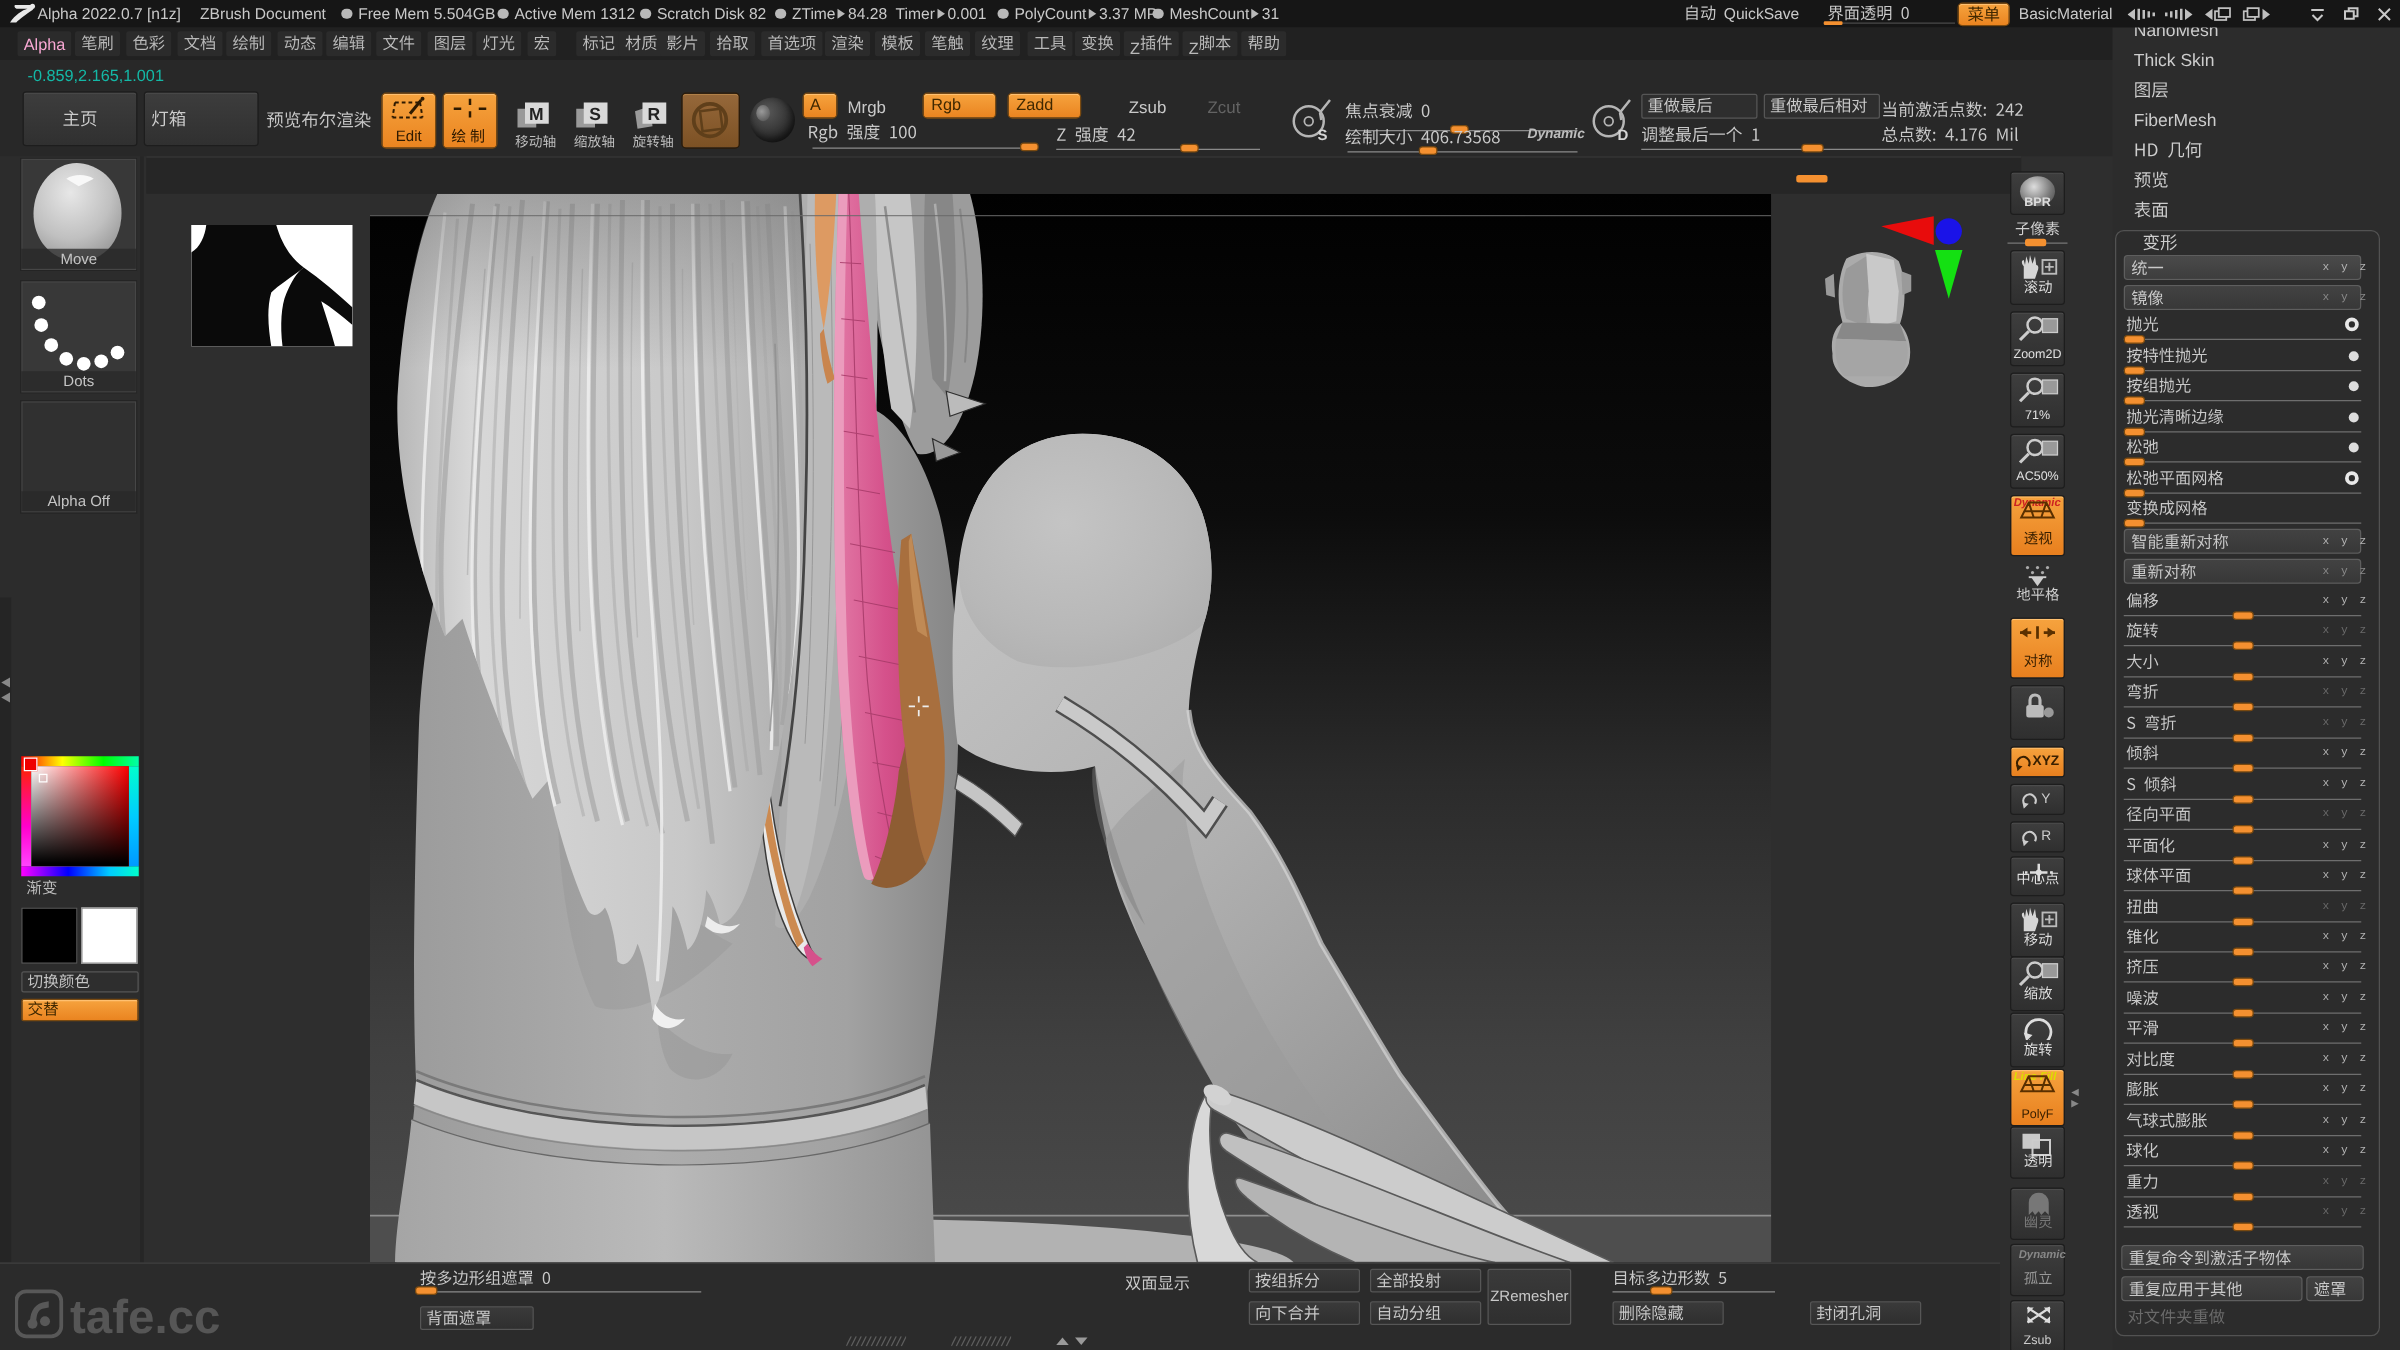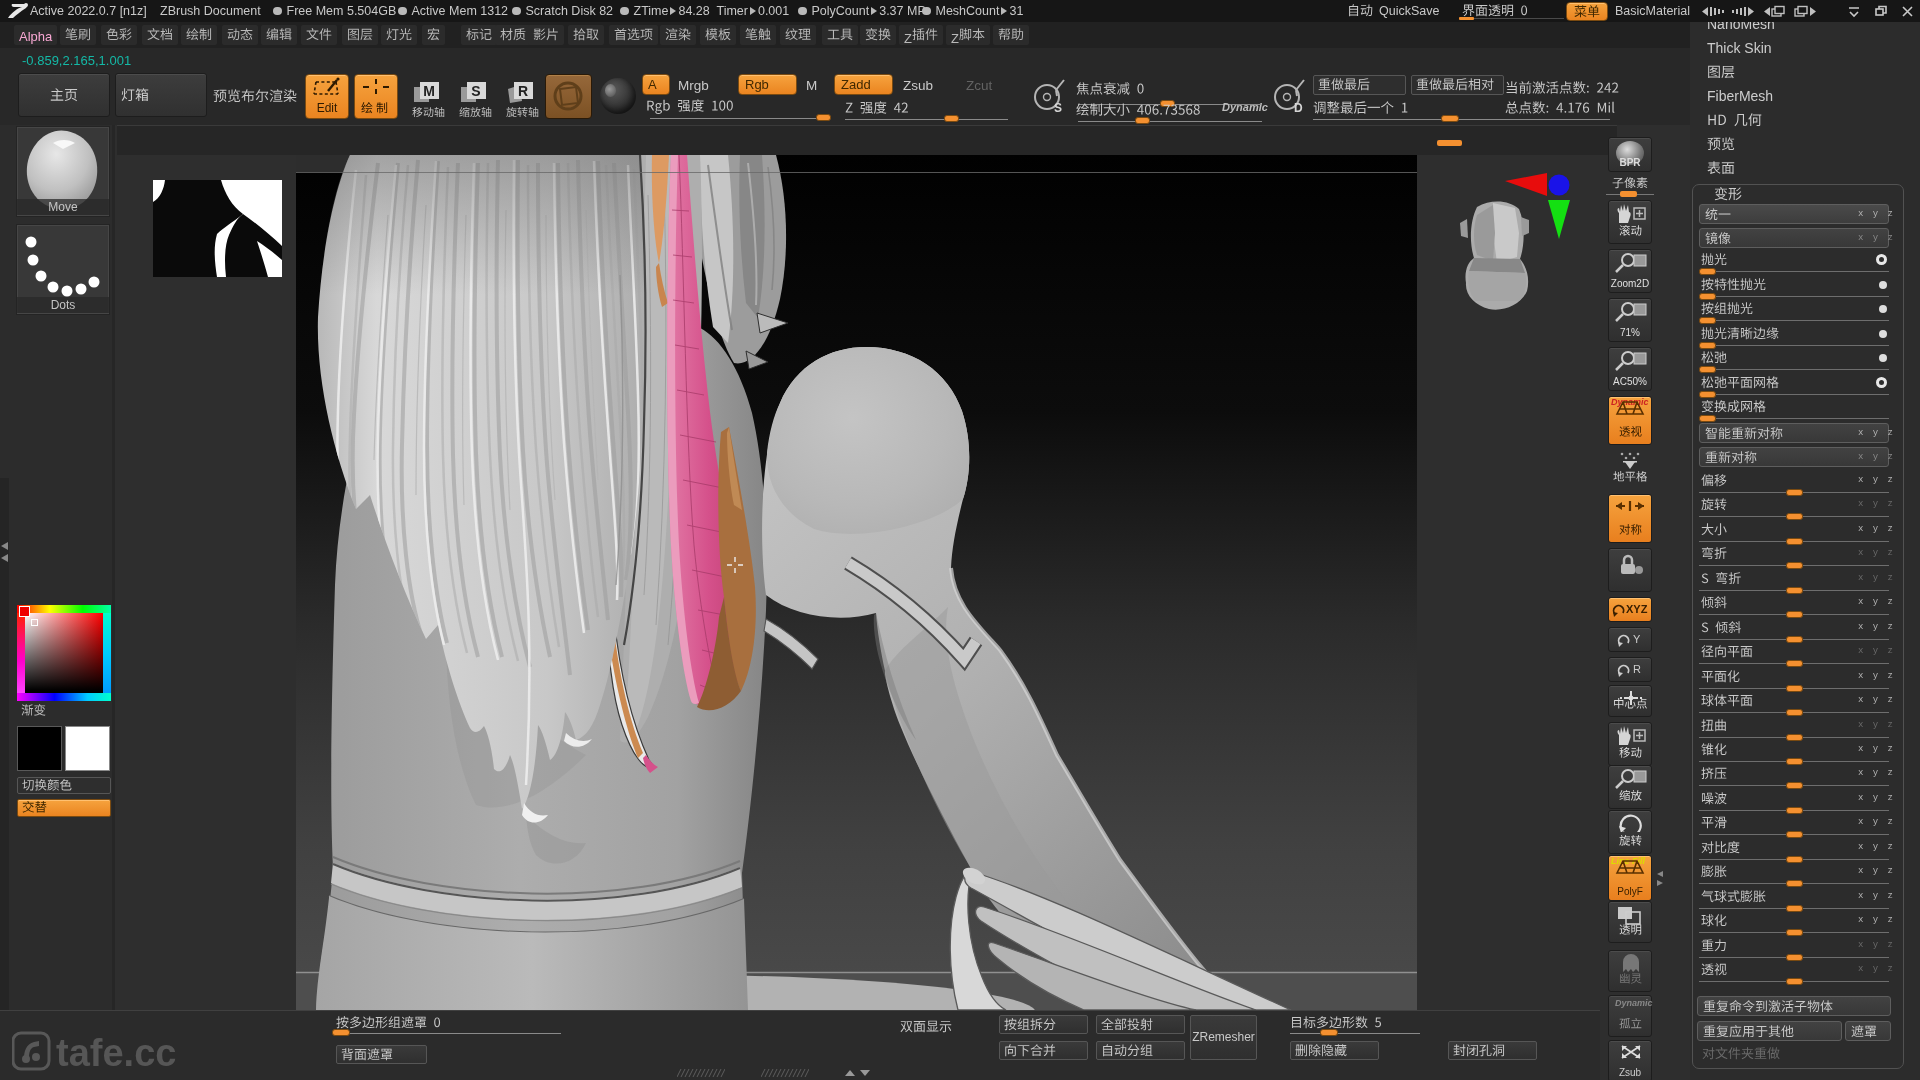--- a/index.html
+++ b/index.html
@@ -465,21 +465,21 @@
 <path d="M0,97 L0,22 C7,18 11,9 12,0 L68,0 C72,14 79,26 90,34 C80,42 70,48 64,54 C60,68 62,84 64,97 Z" fill="#0a0a0a"></path>
 <path d="M90,34 C103,43 117,55 129,66 L129,80 C121,73 112,66 104,61 C108,73 112,86 115,97 L73,97 C71,80 72,64 76,55 C80,46 84,38 90,34 Z" fill="#0a0a0a"></path>
 </svg>
 </div>
 
 <div id="titlebar">
  <svg class="abs" style="left:6px;top:2px" width="24" height="18" viewBox="0 0 24 18">
   <path d="M2,16 C6,10 12,6 16,5 L8,5 C6,5 5,3 6,2 L19,2 C21,2 22,4 20,6 C14,10 10,13 7,16 Z" fill="#e8e8e8"></path>
   <circle cx="20" cy="3" r="2" fill="#e8e8e8"></circle>
  </svg>
- <span class="t" style="left:30px">Active 2022.0.7 [n1z]</span>
+ <span class="t" style="left:30px">Alpha 2022.0.7 [n1z]</span>
  <span class="t" style="left:160px">ZBrush Document</span>
  <span class="t" style="left:273px"><span class="dot"></span>Free Mem 5.504GB</span>
  <span class="t" style="left:398px"><span class="dot"></span>Active Mem 1312</span>
  <span class="t" style="left:512px"><span class="dot"></span>Scratch Disk 82</span>
  <span class="t" style="left:620px"><span class="dot"></span>ZTime<span class="tri"></span>84.28&nbsp; Timer<span class="tri"></span>0.001</span>
  <span class="t" style="left:798px"><span class="dot"></span>PolyCount<span class="tri"></span>3.37 MP</span>
  <span class="t" style="left:922px"><span class="dot"></span>MeshCount<span class="tri"></span>31</span>
  <span class="t" style="left:1347px;top:3px"><svg class="zh" width="26" height="16" viewBox="0 0 26 16">
         <g fill="#c9c9c9" transform="translate(0,12.1) scale(0.013000,-0.013000)">
           <use href="#g81ea" x="0"></use>
@@ -778,21 +778,21 @@
         <path d="M14,14 L30,12 L32,28 L16,30 Z" fill="none" stroke="#5f3f1a" stroke-width="2"></path>
       </svg>
  </div>
  <div class="abs" style="left:600px;top:30px;width:36px;height:36px;border-radius:50%;background:radial-gradient(circle at 38% 32%,#585858,#333 55%,#1f1f1f);box-shadow:inset -2px -3px 6px #111">
   <div class="abs" style="left:5px;top:6px;width:11px;height:13px;border-radius:50%;background:radial-gradient(circle at 40% 40%,#9a9a9a,#4a4a4a)"></div>
  </div>
  <div class="obtn" style="left:642px;top:26px;width:28px;height:21px"><span style="font-size:13px;color:#402800;margin-left:5px">A</span></div>
  <span class="lbl" style="left:678px;top:30px;font-size:13.5px;color:#c9c9c9">Mrgb</span>
  <div class="obtn" style="left:738px;top:26px;width:59px;height:21px"><span style="font-size:13px;color:#402800;margin-left:6px">Rgb</span></div>
  <span class="lbl" style="left:806px;top:30px;font-size:13.5px;color:#c9c9c9">M</span>
- <div class="obtn" style="left:834px;top:26px;width:59px;height:21px"><span style="font-size:13px;color:#402800;margin-left:6px">Zadd</span></div>
+ <div class="obtn" style="left:806px;top:26px;width:59px;height:21px"><span style="font-size:13px;color:#402800;margin-left:6px">Zadd</span></div>
  <span class="lbl" style="left:903px;top:30px;font-size:13.5px;color:#c9c9c9">Zsub</span>
  <span class="lbl" style="left:966px;top:30px;font-size:13.5px;color:#636363">Zcut</span>
  <span class="lbl" style="left:646px;top:50px"><svg class="zh" width="88" height="17" viewBox="0 0 88 17">
         <g fill="#c9c9c9" transform="translate(0,12.6) scale(0.013500,-0.013500)">
           <use href="#g0052" x="0"></use>
           <use href="#g0067" x="635"></use>
           <use href="#g0062" x="1199"></use>
           <use href="#g5f3a" x="2317"></use>
           <use href="#g5ea6" x="3317"></use>
           <use href="#g0031" x="4817"></use>
@@ -953,20 +953,23 @@
           <radialGradient id="mvg" cx="0.42" cy="0.3" r="0.85">
     <stop offset="0" stop-color="#e7e7e7"></stop>
             <stop offset="0.55" stop-color="#c0c0c0"></stop>
             <stop offset="1" stop-color="#8a8a8a"></stop>
    </radialGradient>
         </defs>
    <path d="M50,4 C70,8 82,26 80,48 C78,70 62,84 42,82 C22,80 8,62 10,40 C12,18 30,0 50,4 Z" fill="url(#mvg)"></path>
    <path d="M36,16 C42,12 52,12 58,16 L46,22 Z" fill="#f8f8f8"></path>
   </svg>
   <div class="tlbl">Move</div>
+ </div>
+ <div class="tile" style="top:195px;height:91px;background:#303030">
+  <div class="tlbl">Alpha Off</div>
  </div>
 
  <div class="abs" style="left:17px;top:480px;width:94px;height:96px">
   <div class="abs" style="left:0;top:0;width:94px;height:8px;background:linear-gradient(90deg,#f00,#ff0 35%,#0f0 70%,#0fa)"></div>
   <div class="abs" style="left:0;top:88px;width:94px;height:8px;background:linear-gradient(90deg,#f0f,#00f 40%,#0cf 75%,#0fc)"></div>
   <div class="abs" style="left:0;top:8px;width:8px;height:80px;background:linear-gradient(#f20,#f0c 60%,#f4f)"></div>
   <div class="abs" style="left:86px;top:8px;width:8px;height:80px;background:linear-gradient(#0fc,#0cf 50%,#09f)"></div>
   <div class="abs" style="left:8px;top:8px;width:78px;height:80px;background:linear-gradient(rgba(0,0,0,0),#000 97%),linear-gradient(90deg,#fff,#f00)"></div>
   <div class="abs" style="left:2px;top:1px;width:11px;height:11px;background:#e00;border:1.5px solid #fff"></div>
   <div class="abs" style="left:14px;top:14px;width:7px;height:7px;border:1.5px solid #fff"></div>

